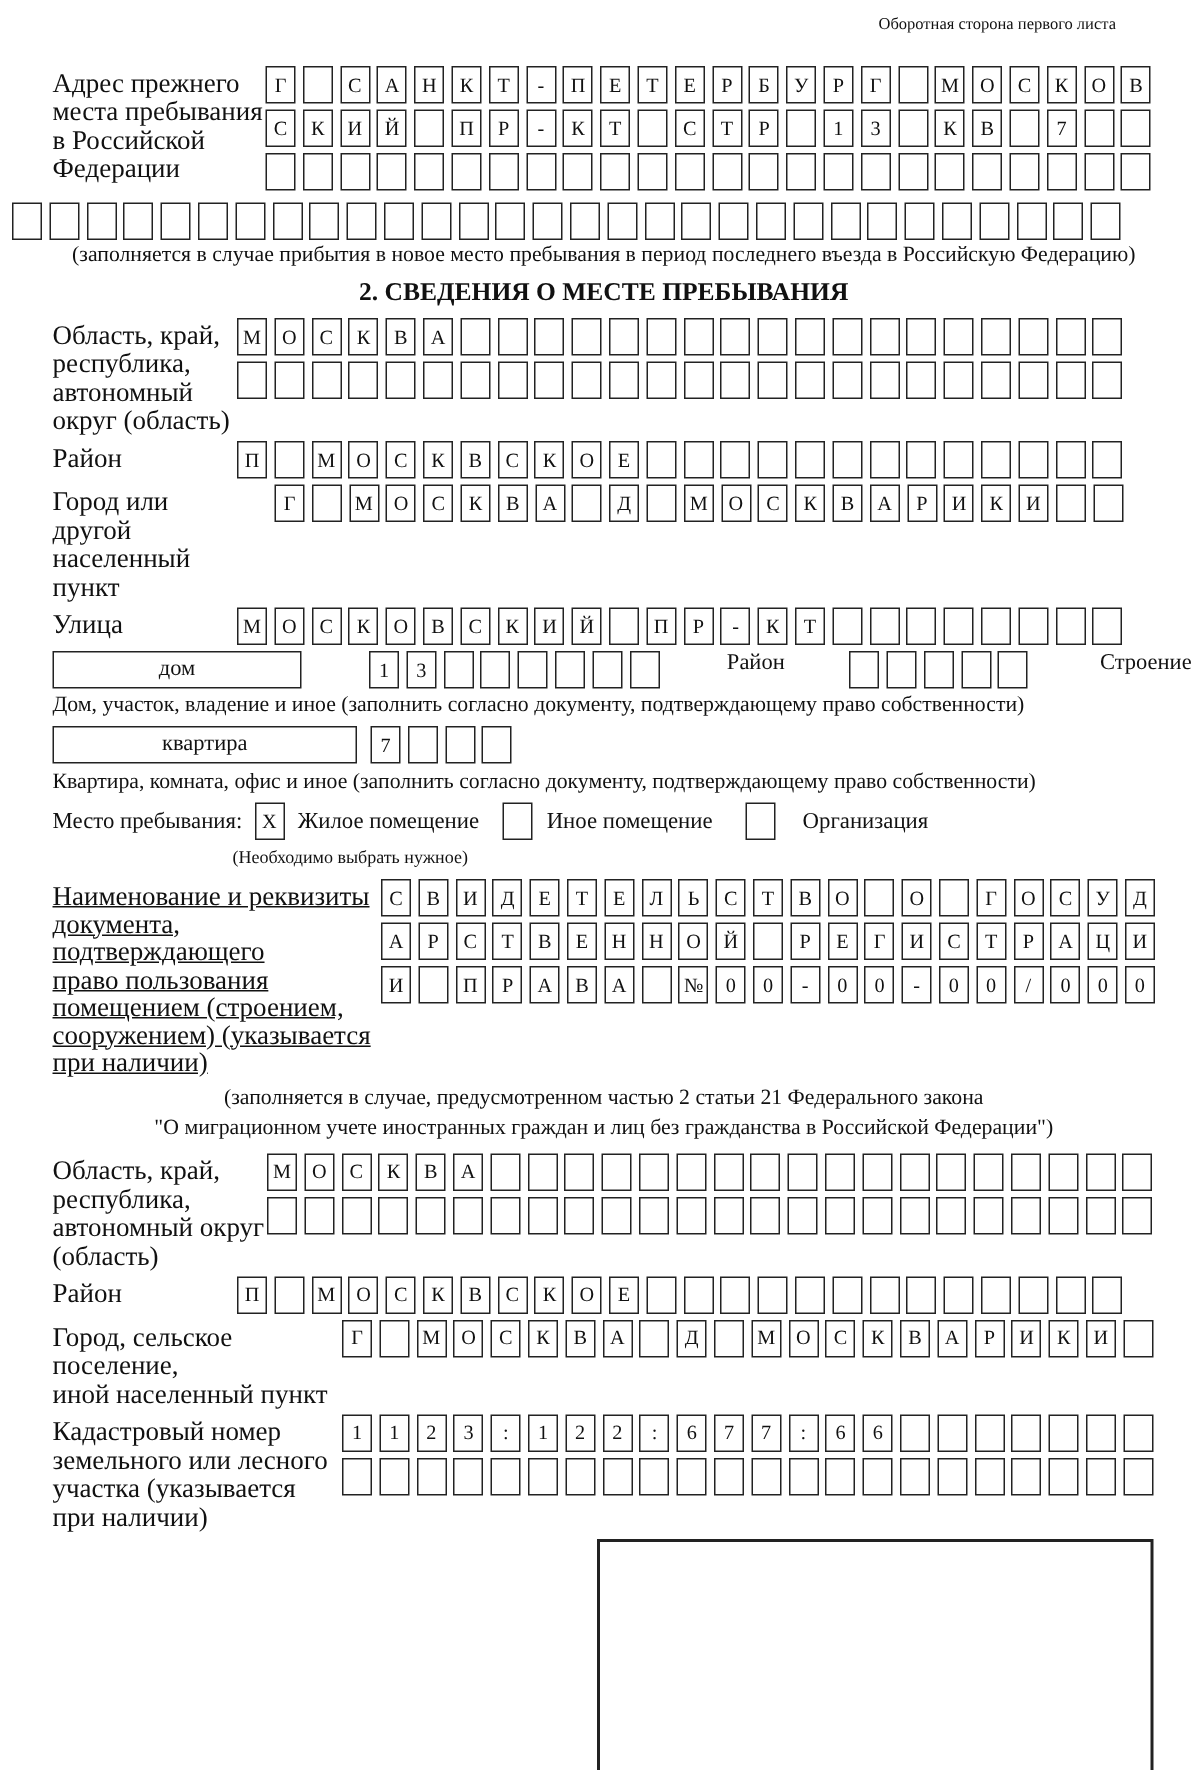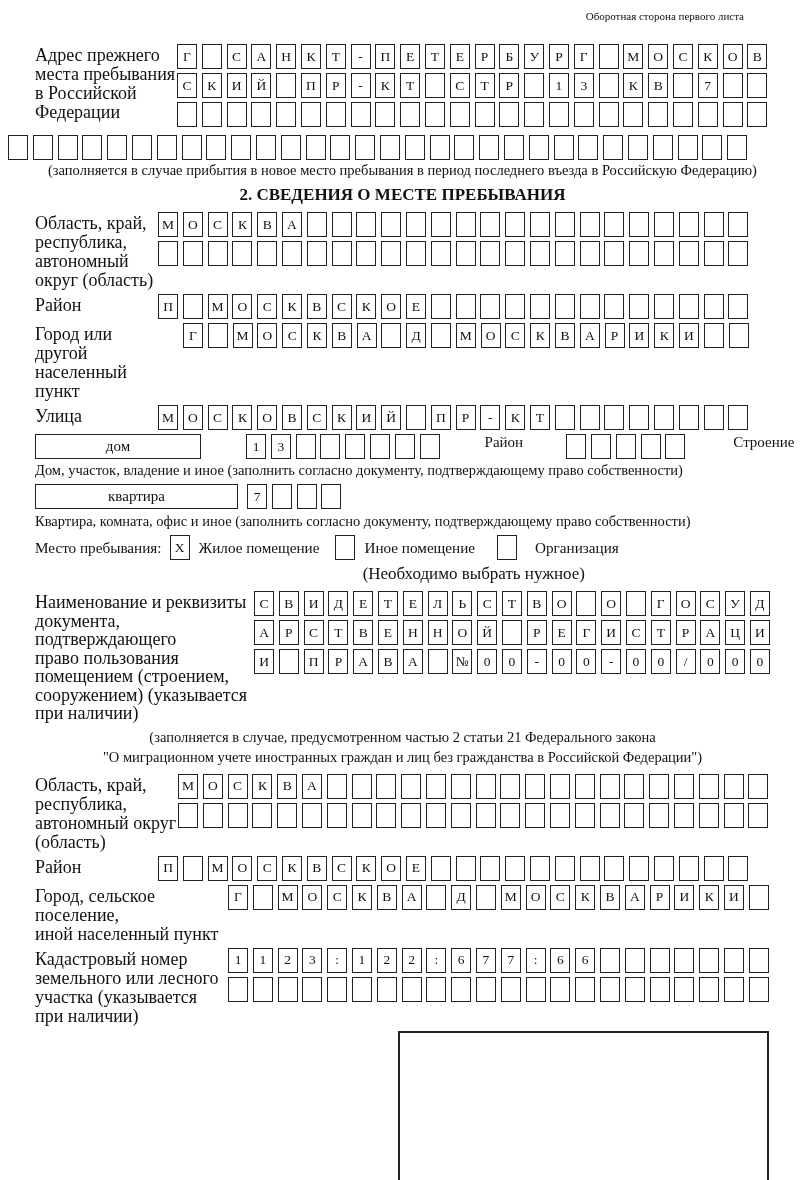--- a/index.html
+++ b/index.html
@@ -8,21 +8,21 @@
     width:800px;height:1180px;overflow:hidden;
     background:#ffffff;color:#111;
     font-family:"Liberation Serif","DejaVu Serif",serif;
   }
   .page{padding:10px 30px 0 35px;}
   .page-note{text-align:right;font-size:11px;padding-right:26px;}
   .row{display:flex;align-items:flex-start;margin-bottom:4px;}
   .lbl{font-size:18px;line-height:19px;white-space:pre-line;flex:0 0 auto;padding-top:2px;}
   .lbl-a{width:142px;}
   .lbl-s{width:123px;}
-  .lbl-doc{width:219px;line-height:18.5px;}
+  .lbl-doc{width:219px;line-height:18.5px;text-decoration:underline;}
   .lbl-w{width:193px;}
   .lbl-ar{width:143px;}
   .cellrow{display:flex;gap:4.8px;flex:0 0 auto;}
   .cellcol .cellrow{margin-bottom:4px;}
   .cell{
     box-sizing:border-box;flex:0 0 20px;width:20px;height:25px;
     border:1.6px solid #222;display:flex;align-items:center;justify-content:center;
     font-size:13.5px;line-height:1;
   }
   .fullrow{margin-left:-27px;margin-top:1px;}
@@ -40,21 +40,21 @@
   .inlbl{font-size:15px;flex:0 0 auto;}
   .korpus-lbl{margin:0 7px 0 9px;}
   .stroenie-lbl{margin:0 7px 0 12px;}
   .apartrow{display:flex;margin:5px 0 4px;}
   .stayrow{display:flex;align-items:center;margin-top:5px;font-size:15.2px;}
   .stay-label{margin-right:8px;}
   .opt-lbl{margin-left:9px;}
   .gap16{margin-left:16px;}
   .gap22{margin-left:22px;}
   .gap18{margin-left:18px;text-align:right;}
-  .hint{font-size:17px;margin:4px 0 7px 120px;width:430px;text-align:right;}
+  .hint{font-size:12px;margin:4px 0 7px 120px;width:430px;text-align:left;}
   .docblock{margin-top:3px;}
   .act-title{font-weight:bold;font-size:15.5px;text-align:center;margin:9px 0 7px;}
   .note2{font-size:14.5px;line-height:20px;text-align:center;white-space:pre-line;margin-bottom:7px;}
   .stamp{margin-left:363px;width:371px;margin-top:5px;}
   .stamp-box{box-sizing:border-box;height:172px;border:2px solid #222;background:#fff;}
   .stamp-cap{font-size:14.5px;line-height:19.5px;text-align:center;margin-top:6px;white-space:pre-line;}
 </style>
 </head>
 <body>
 

